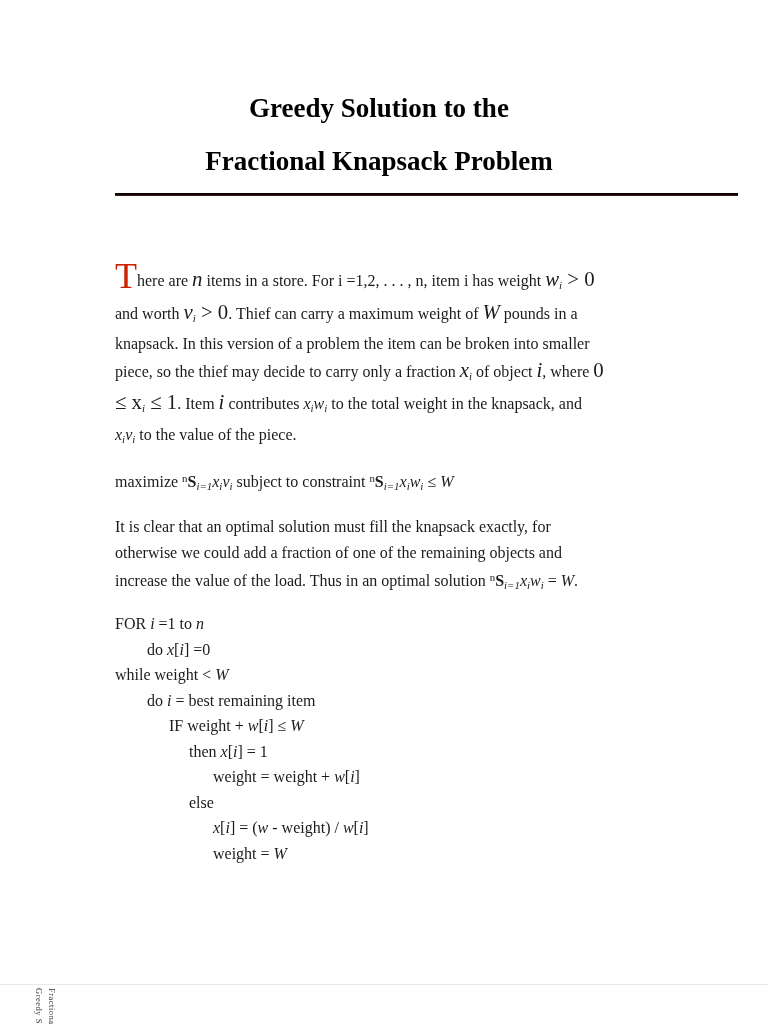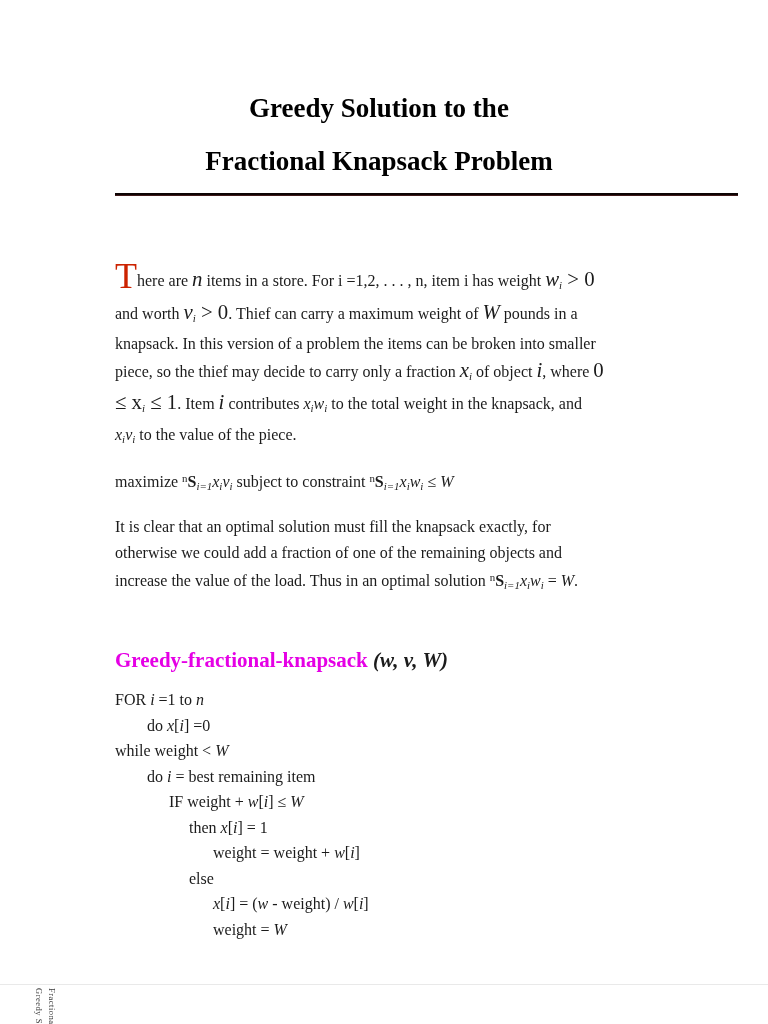--- a/index.html
+++ b/index.html
@@ -67,39 +67,36 @@
   <div class="titleblock">
     <div class="title">Greedy Solution to the</div>
     <div class="title t2">Fractional Knapsack Problem</div>
   </div>
 
   <div class="hr"></div>
 
   <div class="para intro">
       <div class="rline ind0"><span class="sg-drop">T</span><span>here are </span><span class="sg-Li">n</span><span> items in a store. For i =1,2, . . . , n, item i has weight </span><span class="sg-Li">w</span><span class="sg-s">i</span><span class="sg-L"> &gt; 0</span></div>
       <div class="rline ind0"><span>and worth </span><span class="sg-Li">v</span><span class="sg-s">i</span><span class="sg-L"> &gt; 0</span><span>. Thief can carry a maximum weight of </span><span class="sg-Li">W</span><span> pounds in a</span></div>
-      <div class="rline ind0"><span>knapsack. In this version of a problem the items can be broken into smaller</span></div>
+      <div class="rline ind0"><span>knapsack. In this version of a problem the item can be broken into smaller</span></div>
       <div class="rline ind0"><span>piece, so the thief may decide to carry only a fraction </span><span class="sg-Li">x</span><span class="sg-s">i</span><span> of object </span><span class="sg-Li">i</span><span>, where </span><span class="sg-L">0</span></div>
       <div class="rline ind0"><span class="sg-L">≤ x</span><span class="sg-s">i</span><span class="sg-L"> ≤ 1</span><span>. Item </span><span class="sg-Li">i</span><span> contributes </span><span class="sg-i">x</span><span class="sg-s">i</span><span class="sg-i">w</span><span class="sg-s">i</span><span> to the total weight in the knapsack, and</span></div>
       <div class="rline ind0"><span class="sg-i">x</span><span class="sg-s">i</span><span class="sg-i">v</span><span class="sg-s">i</span><span> to the value of the piece.</span></div>
     </div>
 
   <div class="para">
       <div class="rline ind0"><span>maximize </span><span class="sg-S">n</span><span class="sg-b">S</span><span class="sg-s">i=1</span><span class="sg-i">x</span><span class="sg-s">i</span><span class="sg-i">v</span><span class="sg-s">i</span><span> subject to constraint </span><span class="sg-S">n</span><span class="sg-b">S</span><span class="sg-s">i=1</span><span class="sg-i">x</span><span class="sg-s">i</span><span class="sg-i">w</span><span class="sg-s">i</span><span> ≤ </span><span class="sg-i">W</span></div>
     </div>
 
   <div class="para">
       <div class="rline ind0"><span>It is clear that an optimal solution must fill the knapsack exactly, for</span></div>
       <div class="rline ind0"><span>otherwise we could add a fraction of one of the remaining objects and</span></div>
       <div class="rline ind0"><span>increase the value of the load. Thus in an optimal solution </span><span class="sg-S">n</span><span class="sg-b">S</span><span class="sg-s">i=1</span><span class="sg-i">x</span><span class="sg-s">i</span><span class="sg-i">w</span><span class="sg-s">i</span><span> = </span><span class="sg-i">W</span><span>.</span></div>
     </div>
 
-  <div class="heading">
-      <div class="rline ind0"><span class="sg-mag">Greedy-fractional-knapsack</span><span class="sg-bi"> (w, v, W)</span></div>
-    </div>
 
   <div class="code">
       <div class="rline ind0"><span>FOR </span><span class="sg-i">i</span><span> =1 to </span><span class="sg-i">n</span></div>
       <div class="rline ind1"><span>do </span><span class="sg-i">x</span><span>[</span><span class="sg-i">i</span><span>] =0</span></div>
       <div class="rline ind0"><span>while weight &lt; </span><span class="sg-i">W</span></div>
       <div class="rline ind1"><span>do </span><span class="sg-i">i</span><span> = best remaining item</span></div>
       <div class="rline ind2"><span>IF weight + </span><span class="sg-i">w</span><span>[</span><span class="sg-i">i</span><span>] ≤ </span><span class="sg-i">W</span></div>
       <div class="rline ind3"><span>then </span><span class="sg-i">x</span><span>[</span><span class="sg-i">i</span><span>] = 1</span></div>
       <div class="rline ind4"><span>weight = weight + </span><span class="sg-i">w</span><span>[</span><span class="sg-i">i</span><span>]</span></div>
       <div class="rline ind3"><span>else</span></div>

